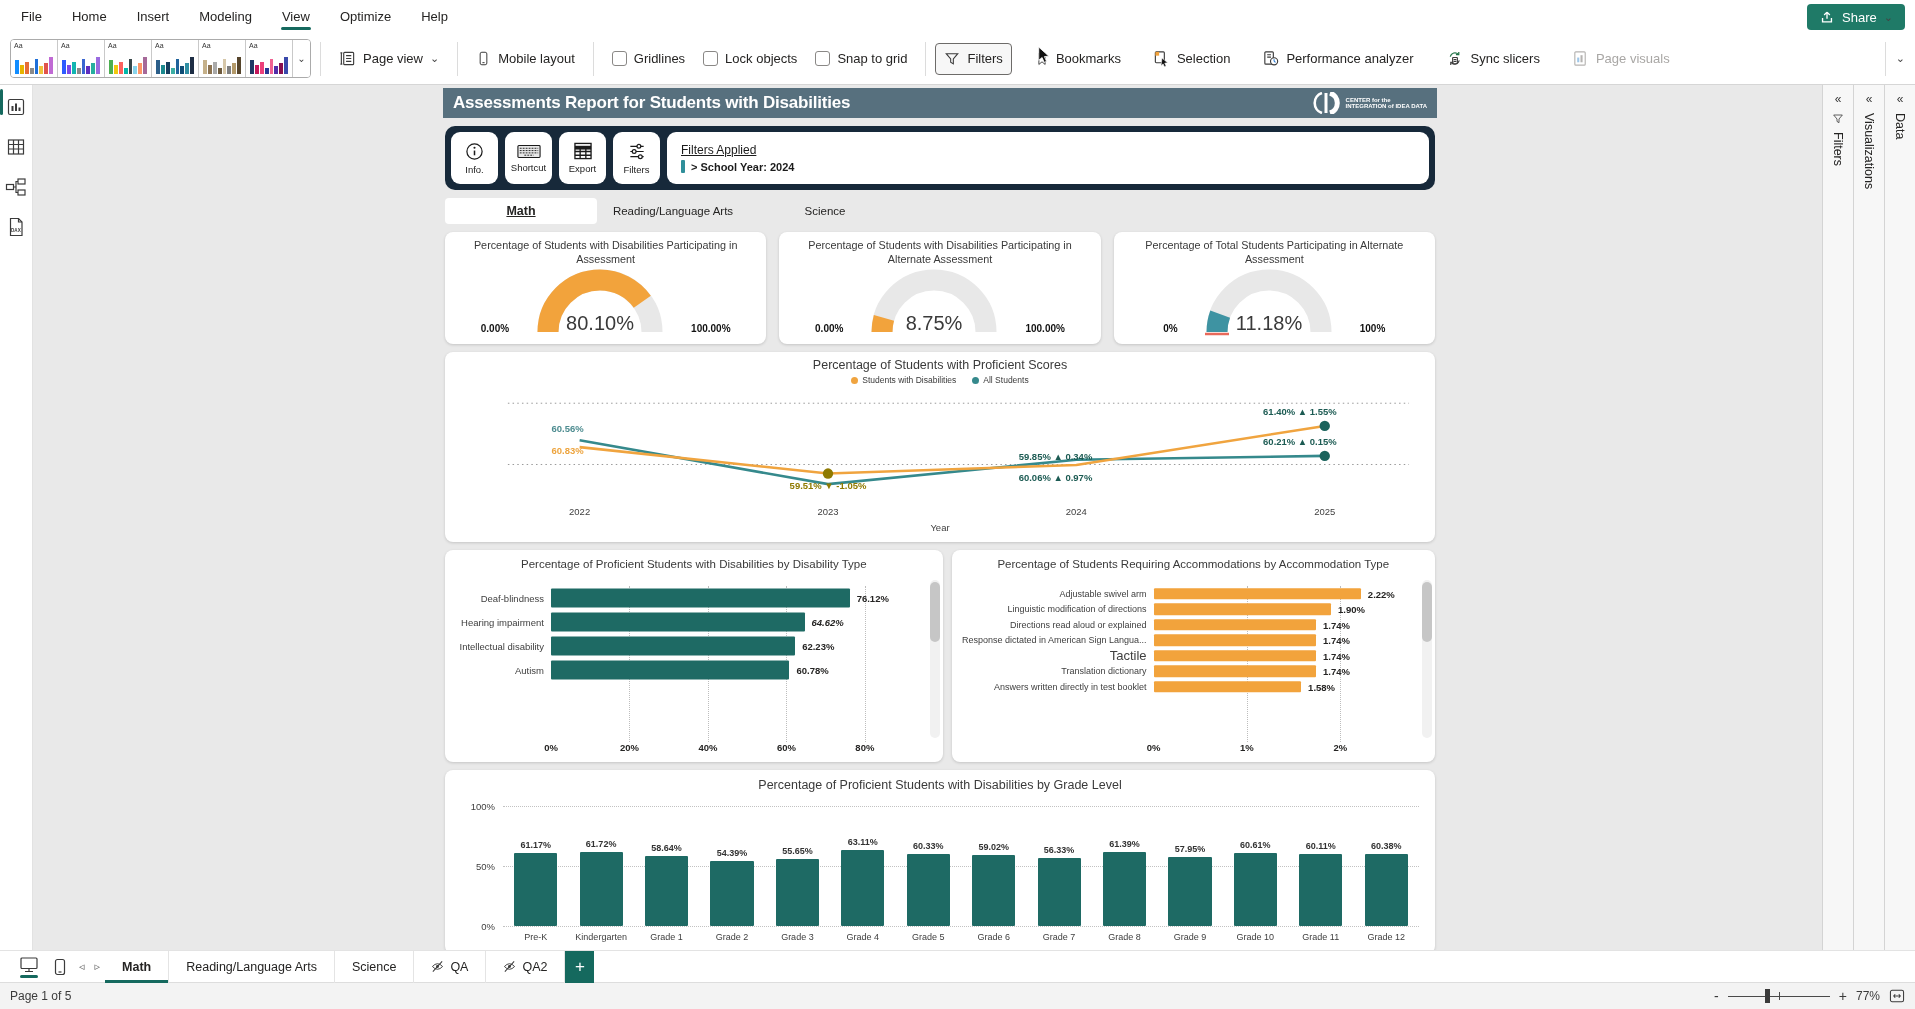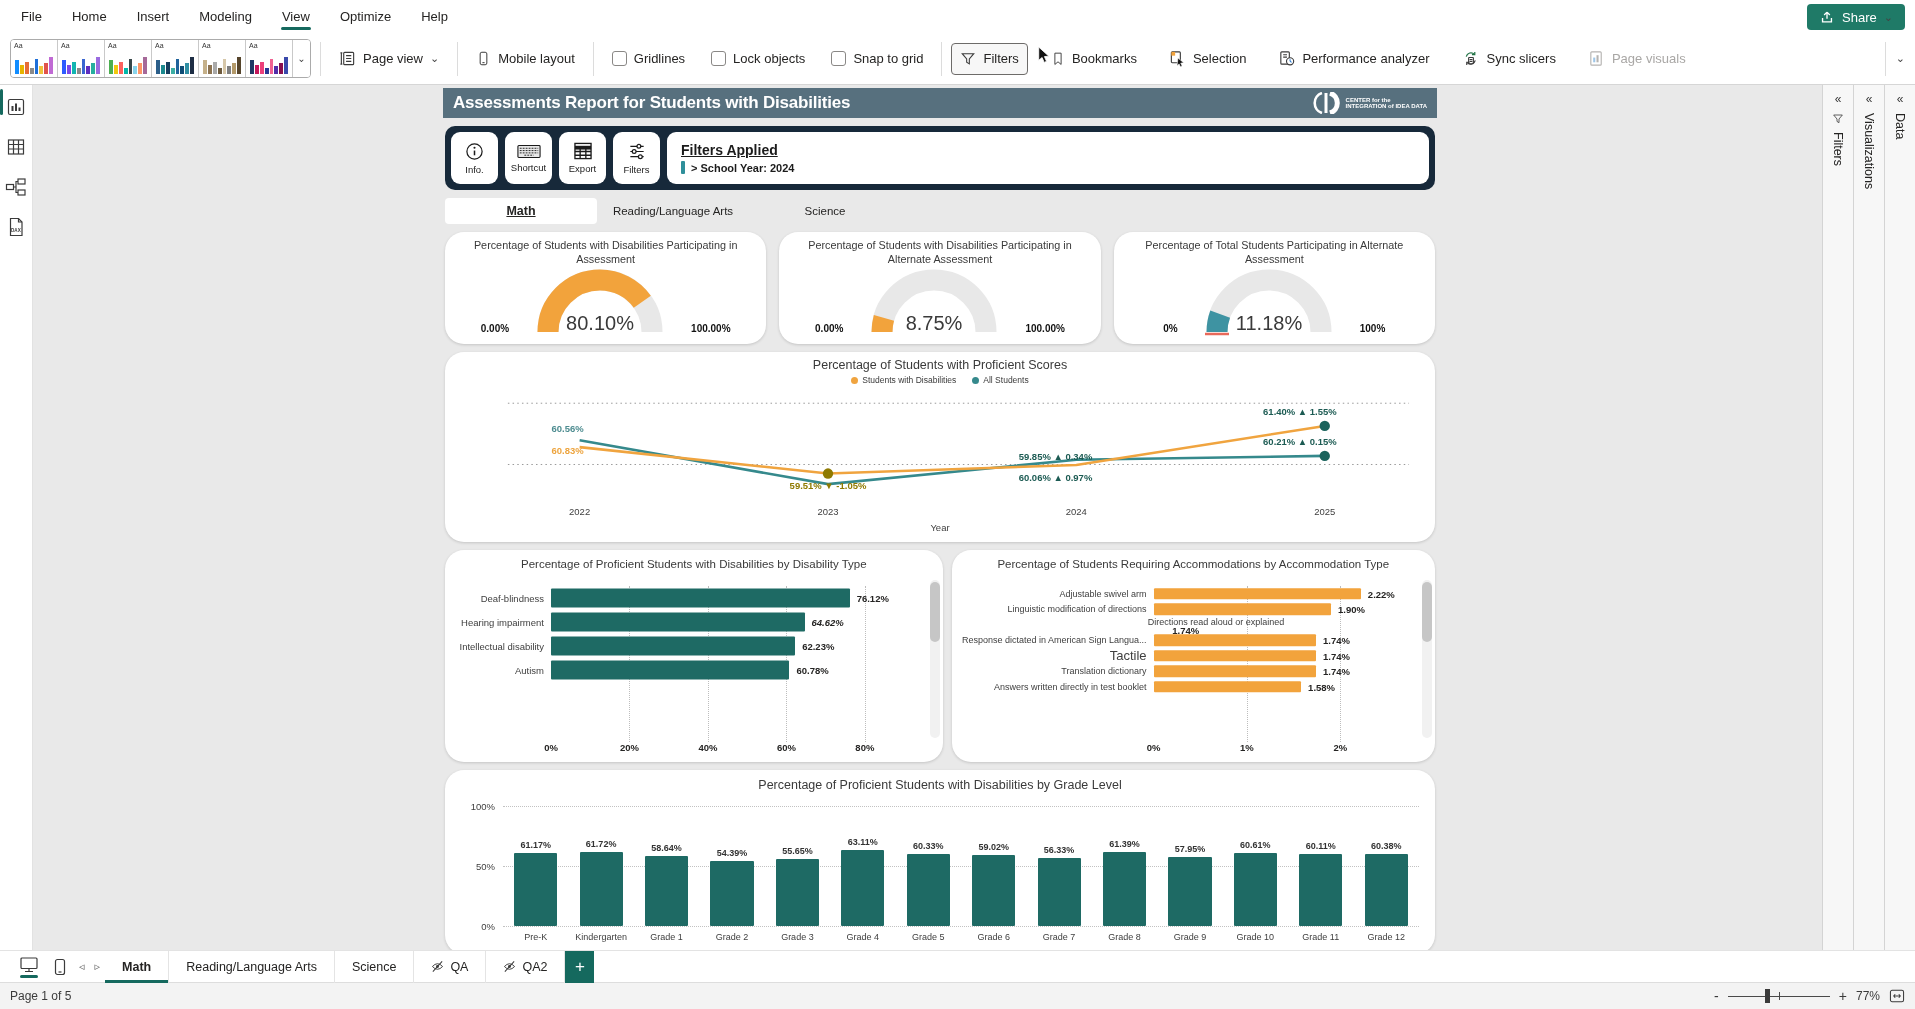--- a/index.html
+++ b/index.html
@@ -35,29 +35,29 @@
   
   .report-header{height:30px;background:#57707e;display:flex;align-items:center;padding:0 10px;flex:0 0 auto}
   .report-title{color:#fff;font-weight:bold;font-size:17px;letter-spacing:-.2px}
   .logo{margin-left:auto;display:flex;align-items:center;gap:4px;color:#fff}
   .logo-text{font-size:5.5px;line-height:6.5px;white-space:nowrap}
   .logo-text b{font-size:6px}
   
   .report-toolbar{flex:0 0 64px;margin:0 2px;background:#17293a;border-radius:10px;padding:6px;display:flex;gap:7px}
   .tb-btn{width:47px;background:#fff;border-radius:9px;display:flex;flex-direction:column;align-items:center;justify-content:center;gap:3px;font-size:9.5px;color:#1b1b1b}
   .tb-filter-panel{flex:1;background:#fff;border-radius:9px;padding:5px 14px;display:flex;flex-direction:column;justify-content:center;gap:3px}
-  .fa-title{font-size:14px;font-weight:bold;text-decoration:underline;color:#1b1b1b}
+  .fa-title{font-size:12px;font-weight:normal;text-decoration:underline;color:#1b1b1b}
   .fa-item{display:flex;align-items:center;gap:6px;font-size:11px;font-weight:bold;color:#1b1b1b}
   .fa-bar{width:4px;height:13px;background:#2f8f9a;border-radius:1px}
   
   .subject-tabs{flex:0 0 26px;display:flex;margin:0 2px}
   .subject-tab{width:152px;display:flex;align-items:center;justify-content:center;font-size:11.5px;color:#252423}
   .subject-tab.active{background:#fff;border-radius:4px;font-weight:bold;text-decoration:underline;font-size:12.5px}
   
-  .card{background:#fff;border-radius:19px;box-shadow:0 1px 3px rgba(0,0,0,.16)}
+  .card{background:#fff;border-radius:8px;box-shadow:0 1px 3px rgba(0,0,0,.16)}
   .gauge-row{flex:0 0 110px;display:flex;gap:13px;margin:0 2px}
   .gauge-card{flex:1;padding:6px 8px;display:flex;flex-direction:column}
   .gauge-title{font-size:10.8px;color:#3a3a3a;text-align:center;line-height:1.3}
   .gauge-body{flex:1;display:flex;align-items:flex-end;justify-content:center;gap:6px;padding-bottom:2px}
   .gauge-minmax{font-size:10px;font-weight:bold;color:#111;padding-bottom:2px}
   
   .line-card{flex:0 0 190px;margin:0 2px;padding:6px 8px 2px}
   .chart-title{font-size:12.5px;color:#3a3a3a;text-align:center}
   .legend{display:flex;justify-content:center;gap:16px;margin-top:3px}
   .legend-item{display:flex;align-items:center;gap:4px;font-size:8.5px;color:#3a3a3a}
@@ -237,21 +237,21 @@
   <div class="rbtn">
     <span id="mlIcon">
         <svg width="15" height="17" viewBox="0 0 18 18">
           <rect x="5" y="1.5" width="8" height="15" rx="2" stroke="#3b3b3b" fill="none" stroke-width="1.2"></rect>
           <path d="M7.7 14h2.6" stroke="#3b3b3b" fill="none" stroke-width="1.2"></path>
         </svg>
       </span>
     <span>Mobile layout</span>
   </div>
   <div class="rsep"></div>
-  <div id="ribbonChecks" style="display:flex;align-items:center;gap:8px">
+  <div id="ribbonChecks" style="display:flex;align-items:center;">
       <div class="rbtn">
         <span class="rcheck"></span>
         <span>Gridlines</span>
       </div>
       <div class="rbtn">
         <span class="rcheck"></span>
         <span>Lock objects</span>
       </div>
       <div class="rbtn">
         <span class="rcheck"></span>
@@ -585,21 +585,21 @@
                   <span class="bval" style="left: calc(94.4681% + 7px); font-size: 9.5px;">2.22%</span>
                 </div>
               </div>
               <div class="brow" style="height: 15.5px;">
                 <div class="blabel" style="width: 196px; font-size: 9px;">Linguistic modification of directions</div>
                 <div class="btrack" style="margin-right: 56px;">
                   <div class="bbar" style="width: 80.8511%; height: 11.5px; background: rgb(242, 163, 60);"></div>
                   <span class="bval" style="left: calc(80.8511% + 7px); font-size: 9.5px;">1.90%</span>
                 </div>
               </div>
-              <div class="brow" style="height: 15.5px; flex-direction: column;">
+              <div class="brow" style="height: 15.5px;">
                 <div class="blabel" style="width: 196px; font-size: 9px;">Directions read aloud or explained</div>
                 <div class="btrack" style="margin-right: 56px;">
                   <div class="bbar" style="width: 74.0426%; height: 11.5px; background: rgb(242, 163, 60);"></div>
                   <span class="bval" style="left: calc(74.0426% + 7px); font-size: 9.5px;">1.74%</span>
                 </div>
               </div>
               <div class="brow" style="height: 15.5px;">
                 <div class="blabel" style="width: 196px; font-size: 9px;">Response dictated in American Sign Langua...</div>
                 <div class="btrack" style="margin-right: 56px;">
                   <div class="bbar" style="width: 74.0426%; height: 11.5px; background: rgb(242, 163, 60);"></div>

